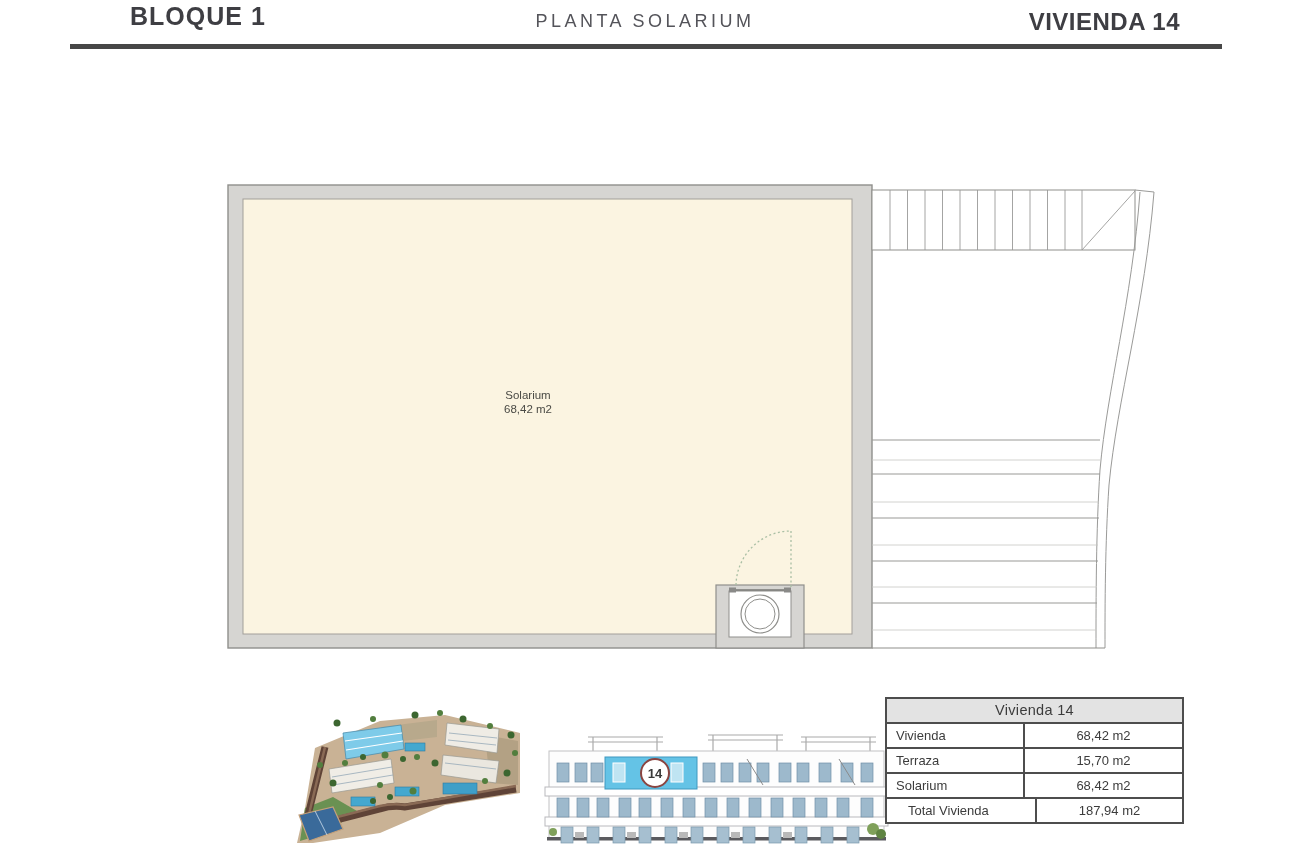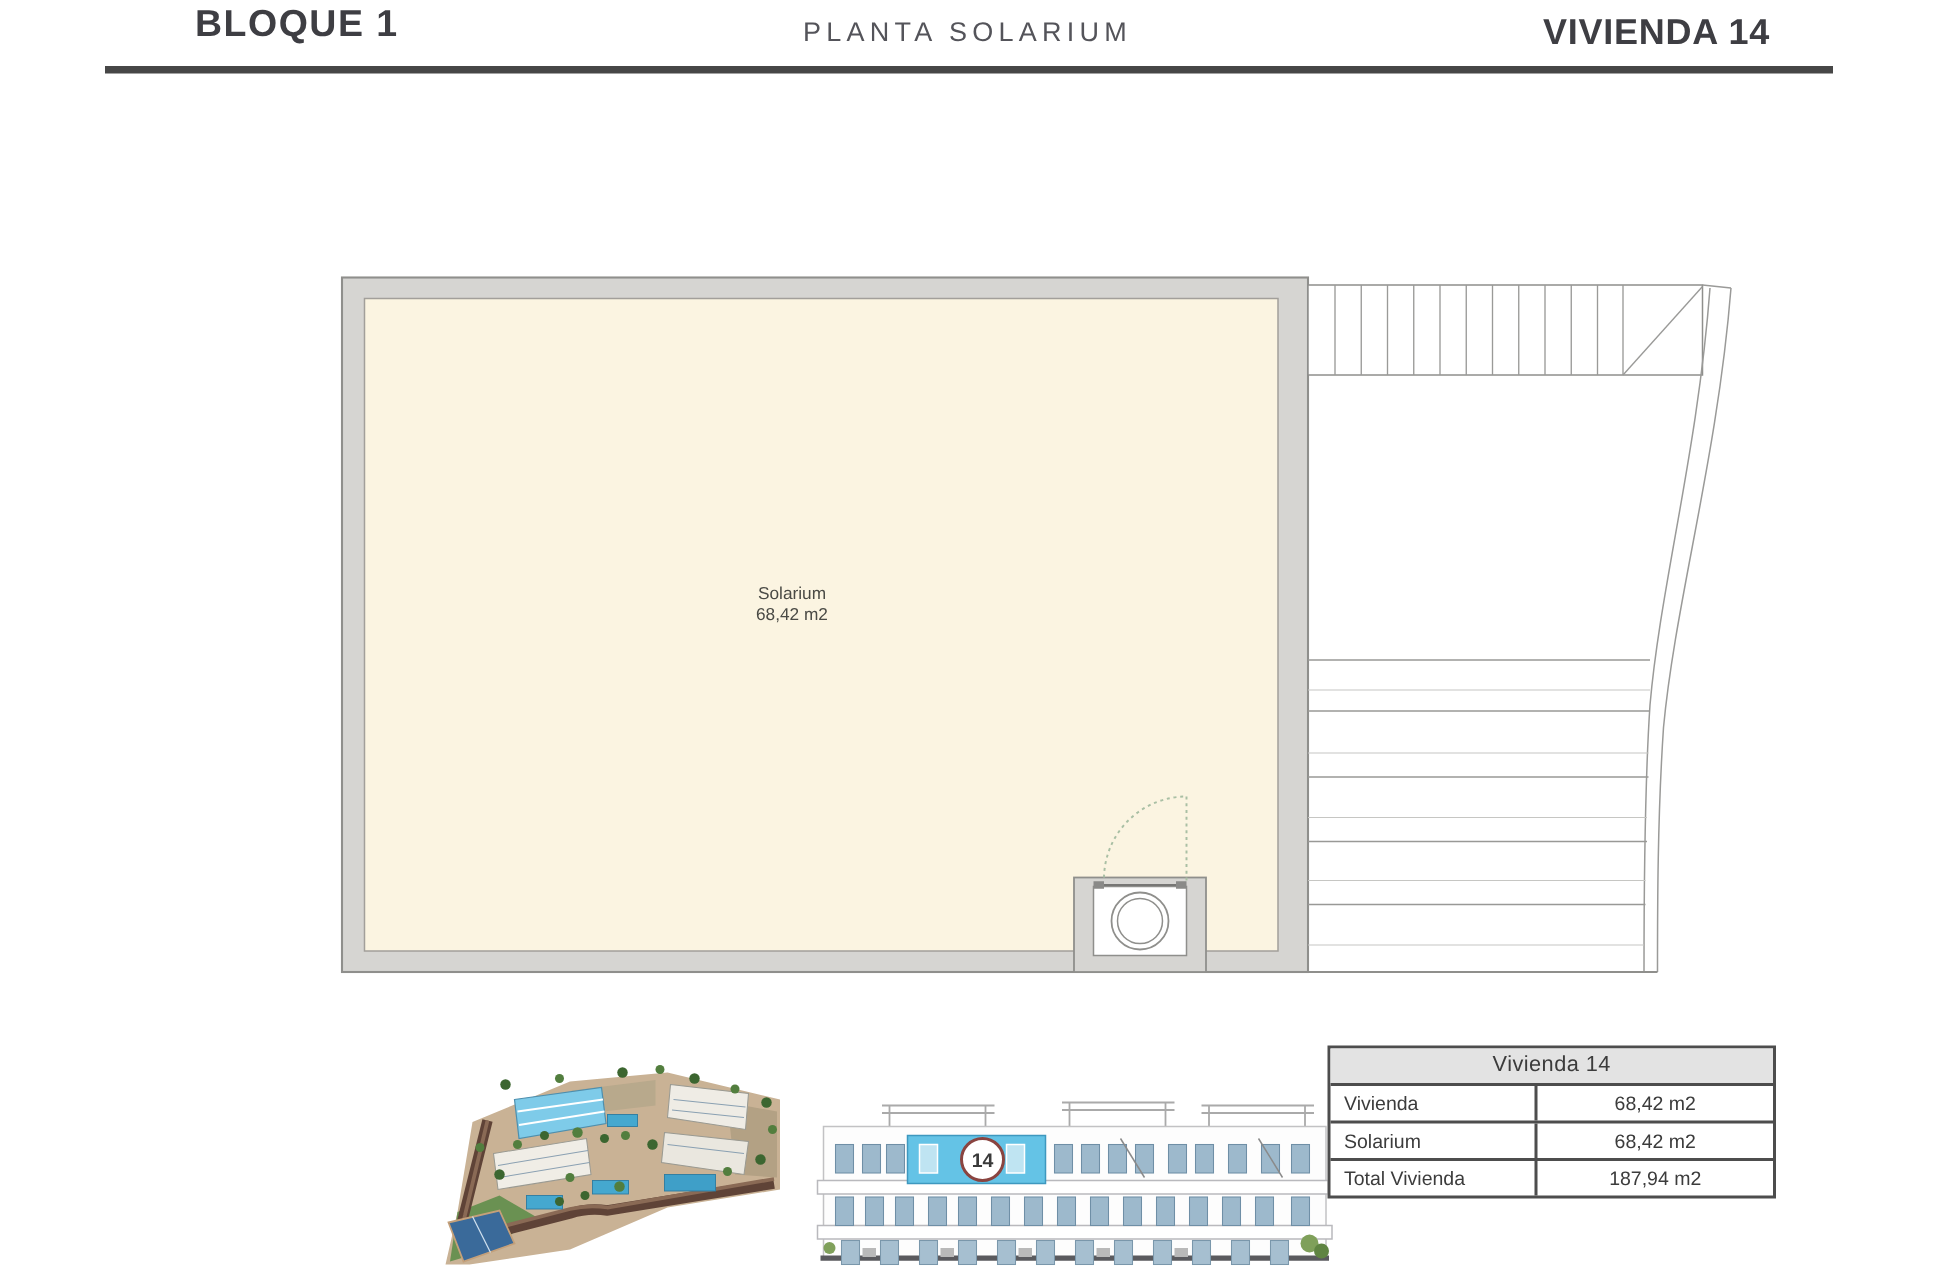--- a/index.html
+++ b/index.html
@@ -32,21 +32,21 @@
   .area-table{
     position:absolute;left:885px;top:697px;width:295px;
     border:2px solid #4d4d4d;background:#ffffff;color:#3c3c3c;
     font-size:13px;
   }
   .area-table .tbl-title{
     height:23px;line-height:23px;text-align:center;background:#e3e3e3;
     border-bottom:2px solid #4d4d4d;font-size:14.5px;letter-spacing:0.3px;
   }
   .tbl-row{display:flex;height:23px;line-height:23px;border-bottom:2px solid #4d4d4d;}
-  .tbl-row:last-child{border-bottom:none;}
+  .tbl-row:last-child{border-bottom:none;padding-left:12px;}
   .tbl-label{width:138px;padding-left:9px;border-right:2px solid #4d4d4d;box-sizing:border-box;}
   .tbl-value{flex:1;text-align:center;}
   
   text{font-family:"Liberation Sans", sans-serif;}
 </style>
 </head>
 <body>
 
 <div class="hdr-left">BLOQUE 1</div>
 <div class="hdr-center">PLANTA SOLARIUM</div>
@@ -276,20 +276,24 @@
   </g>
 </svg>
 
 <div class="area-table">
   <div class="tbl-title">Vivienda 14</div>
   <div class="tbl-row">
     <div class="tbl-label">Vivienda</div>
     <div class="tbl-value">68,42 m2</div>
   </div>
   <div class="tbl-row">
+    <div class="tbl-label">Terraza</div>
+    <div class="tbl-value">15,70 m2</div>
+  </div>
+  <div class="tbl-row">
     <div class="tbl-label">Solarium</div>
     <div class="tbl-value">68,42 m2</div>
   </div>
   <div class="tbl-row">
     <div class="tbl-label">Total Vivienda</div>
     <div class="tbl-value">187,94 m2</div>
   </div>
 </div>
 
 </body></html>

